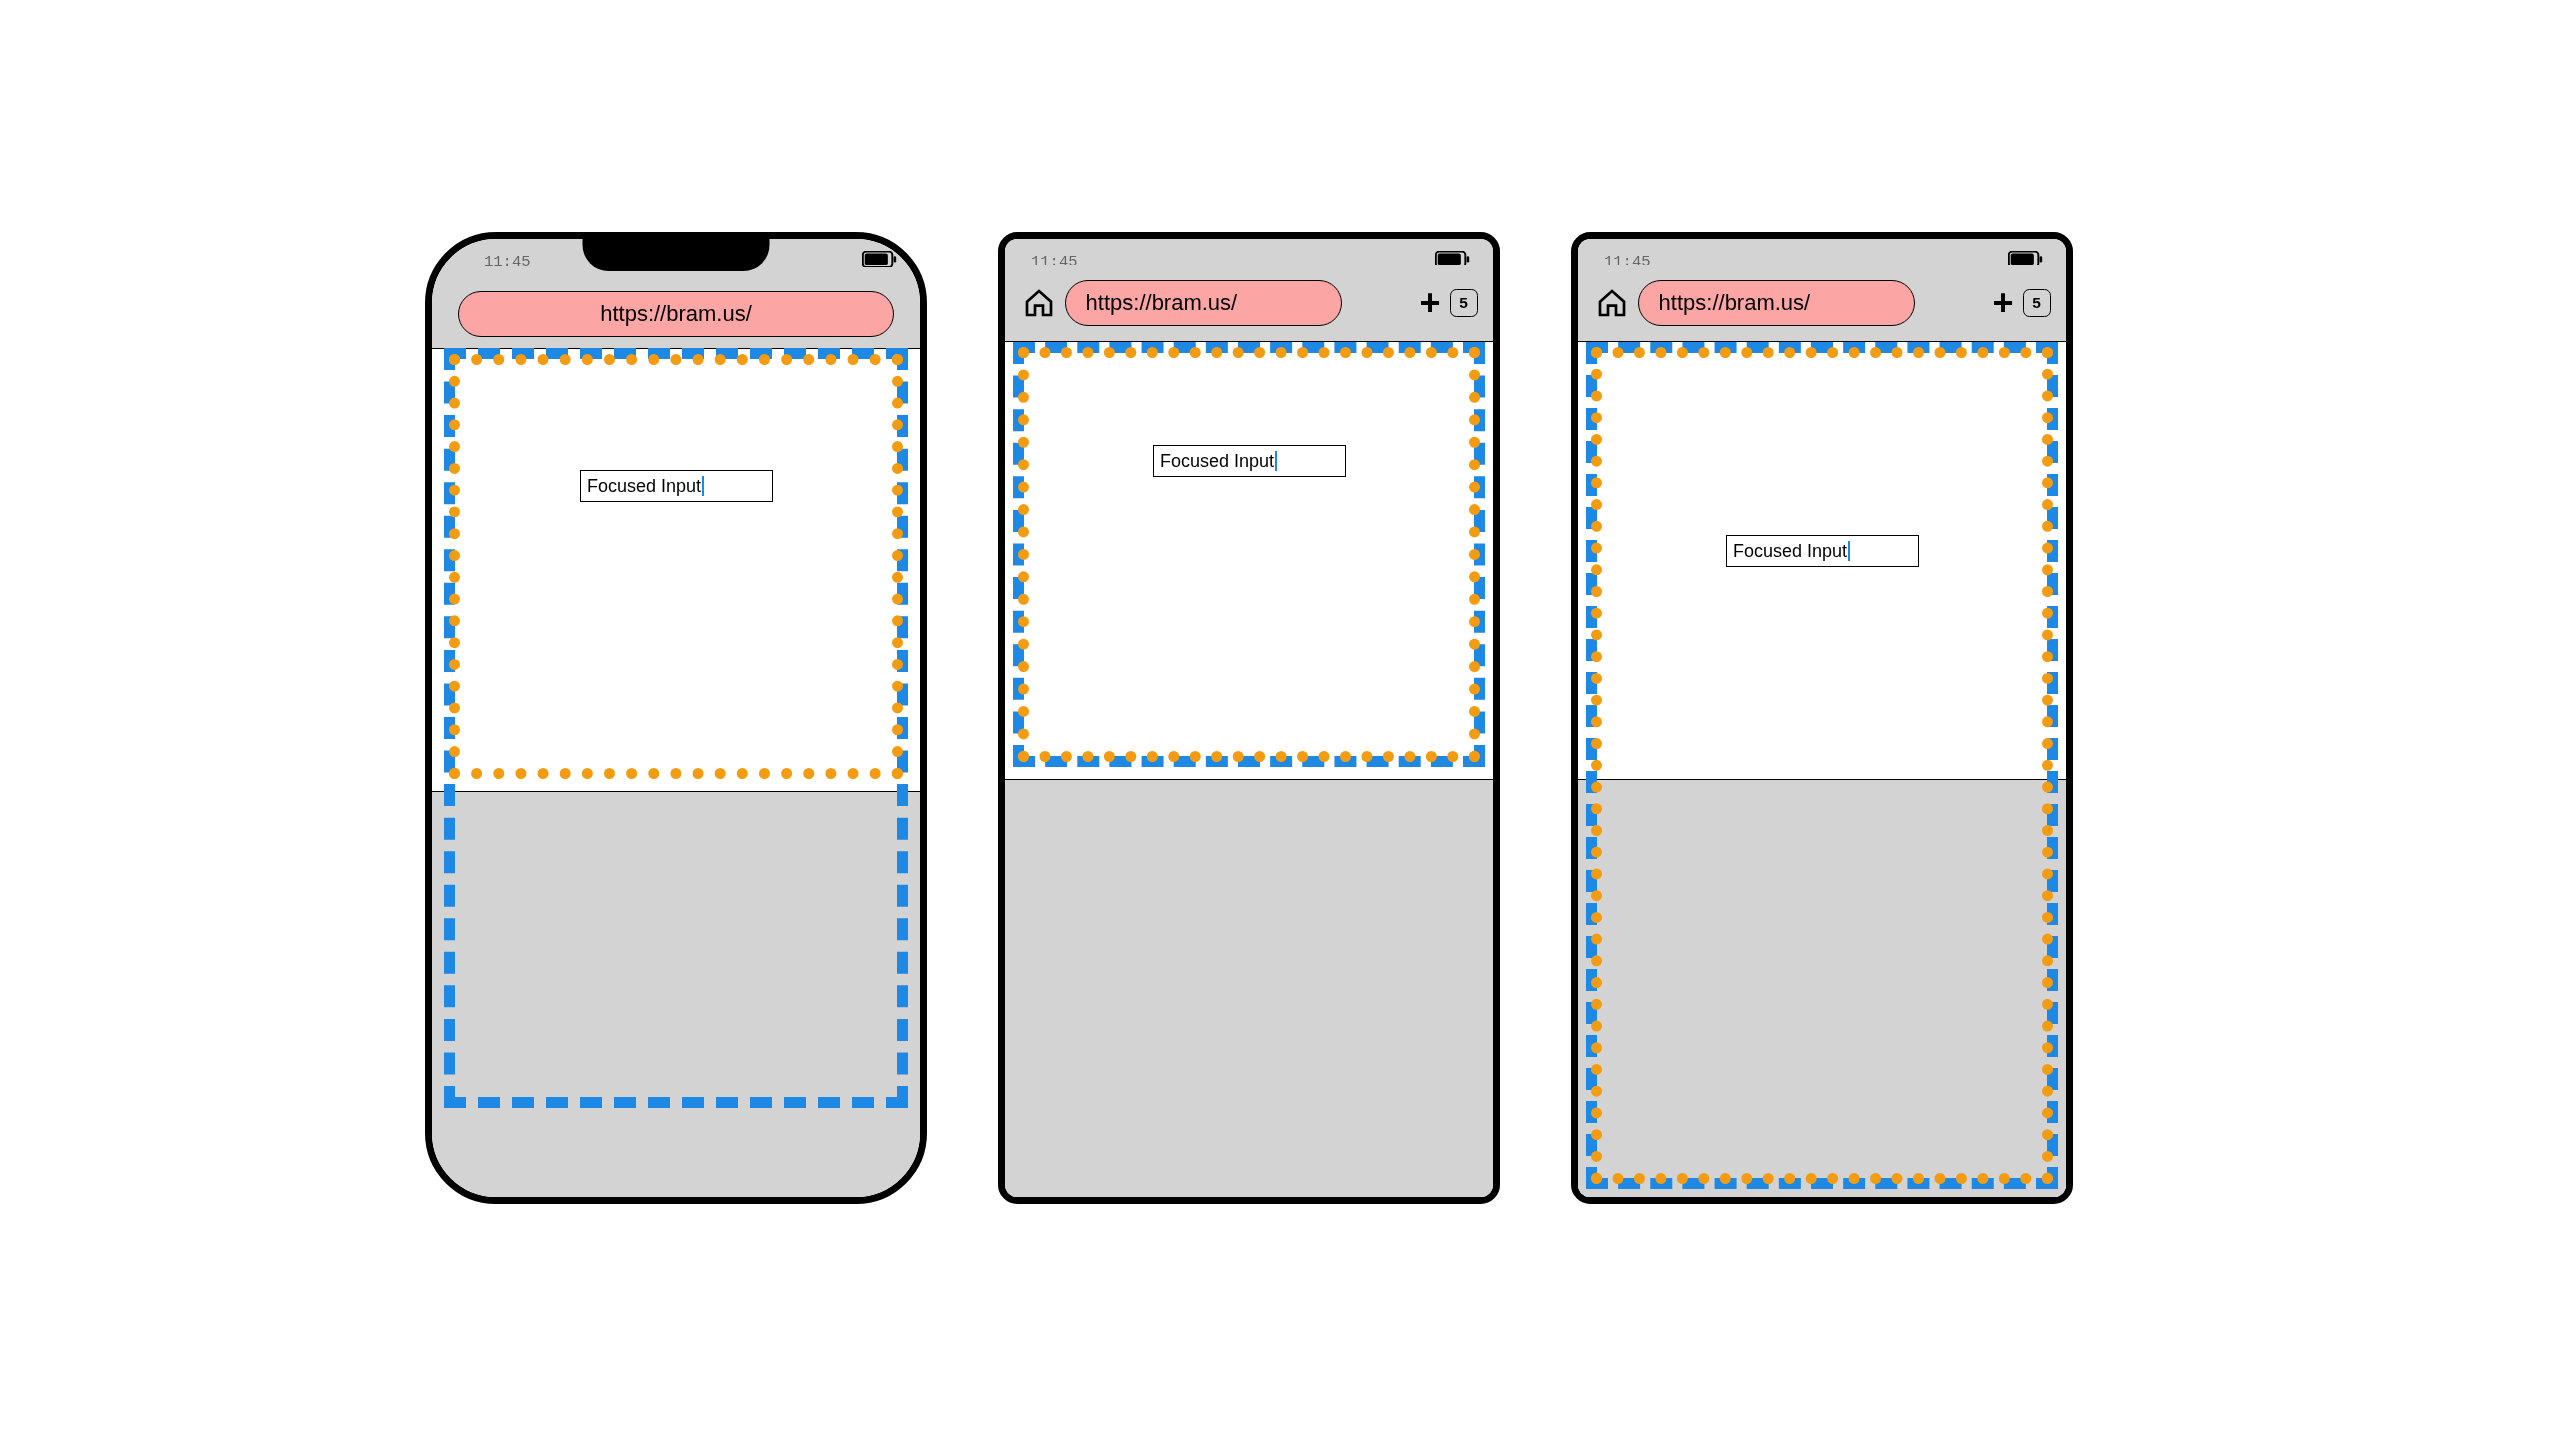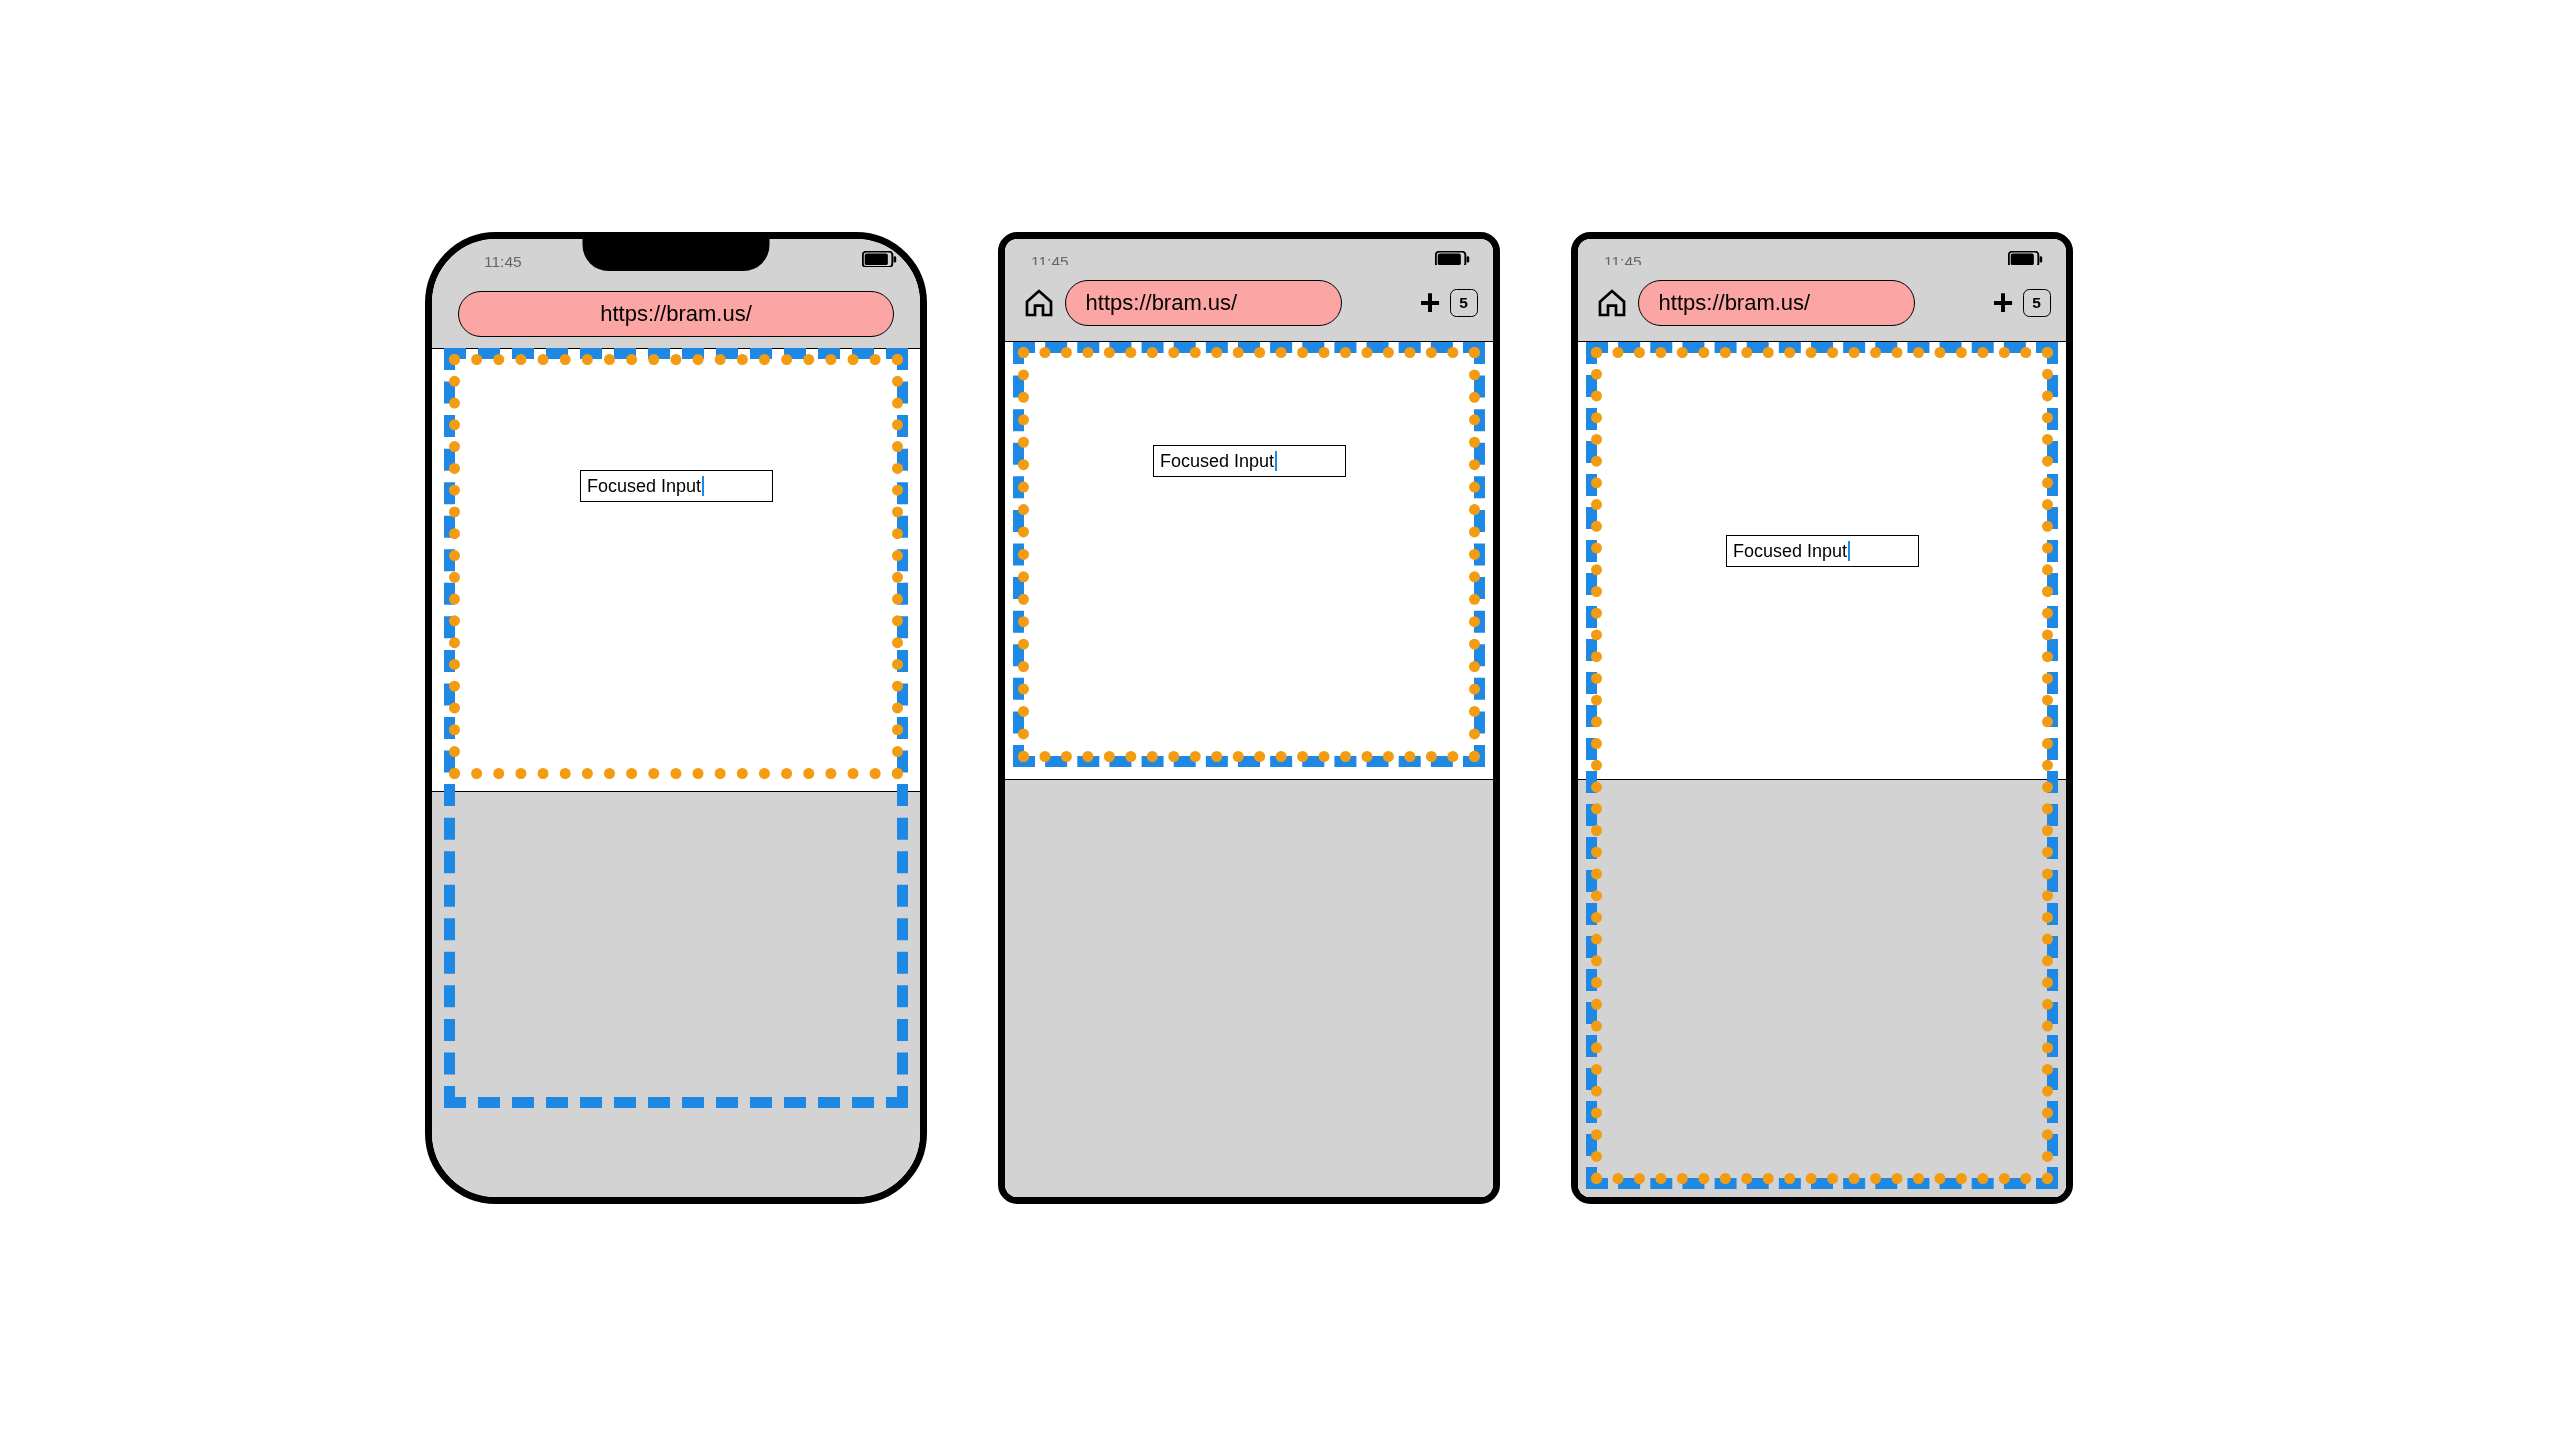--- a/index.html
+++ b/index.html
@@ -38,20 +38,21 @@
     background: #000;
     border-radius: 0 0 26px 26px;
     z-index: 50;
   }
   .statusbar {
     position: absolute;
     top: 0; left: 0; right: 0;
     height: 45px;
     background: #d3d3d3;
     z-index: 4;
+    font-family: Liberation Mono, monospace;
   }
   .time {
     position: absolute;
     top: 14px;
     left: 52px;
     font-size: 15.5px;
     color: #666;
   }
   .battery {
     position: absolute;

